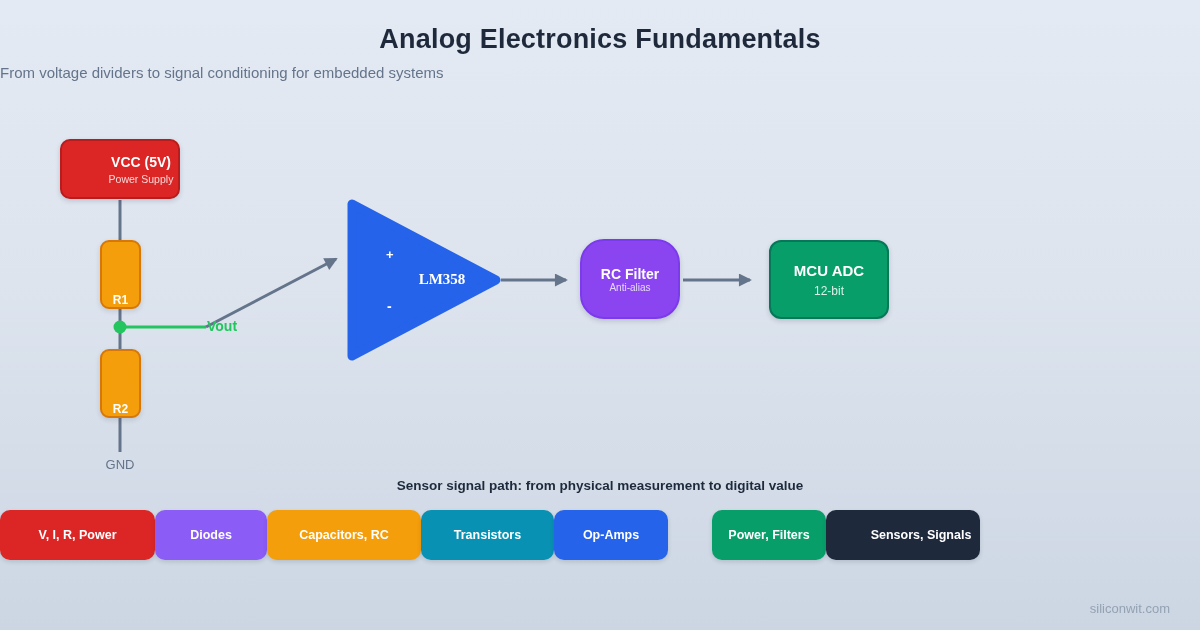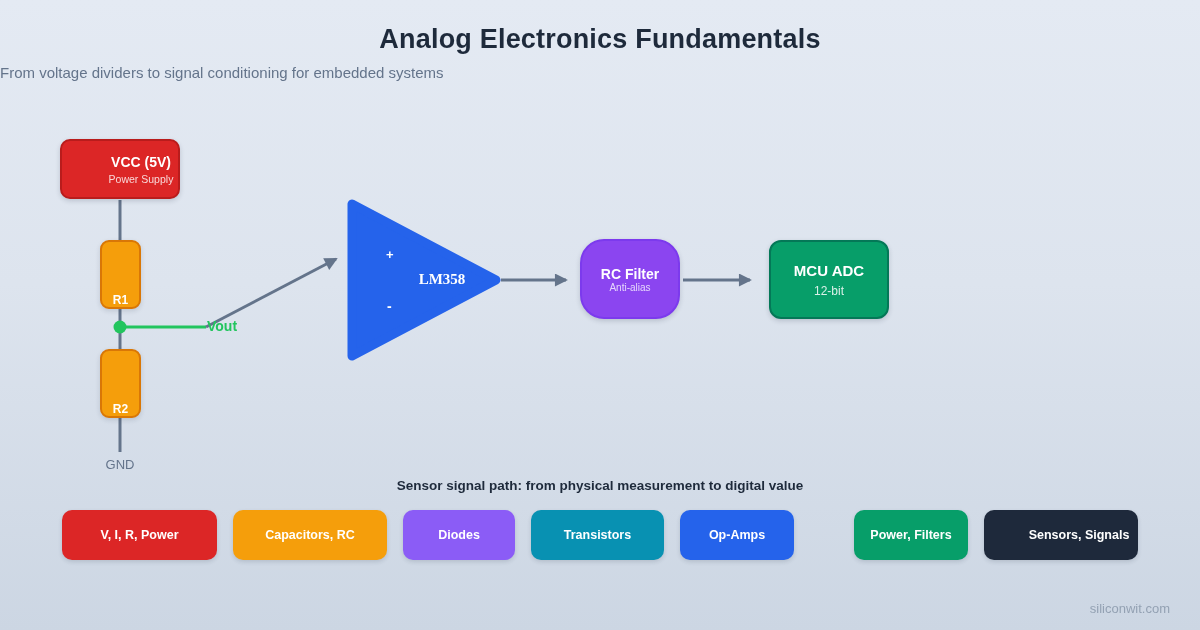--- a/index.html
+++ b/index.html
@@ -134,22 +134,21 @@
     font-size: 13.5px;
     font-weight: 700;
     color: #1e2a3b;
   }
 
   
   .chip-row {
     position: absolute;
     top: 510px; left: 0; width: 100%;
     display: flex;
-    justify-content: center;
-    gap: 16px;
+    justify-content: flex-start;
   }
   .chip {
     height: 50px;
     display: flex;
     align-items: center;
     justify-content: center;
     border-radius: 10px;
     color: #fff;
     font-size: 12.5px;
     font-weight: 700;
@@ -227,22 +226,22 @@
 
   <div class="node node-mcu">
     <div class="t">MCU ADC</div>
     <div class="s">12-bit</div>
   </div>
 
   <div class="caption">Sensor signal path: from physical measurement to digital value</div>
 
   <div class="chip-row">
     <div class="chip chip-1" style="background-color: rgb(220, 38, 38);">V, I, R, Power</div>
+    <div class="chip chip-3" style="background-color: rgb(139, 92, 246);">Diodes</div>
     <div class="chip chip-2" style="background-color: rgb(245, 158, 11);">Capacitors, RC</div>
-    <div class="chip chip-3" style="background-color: rgb(139, 92, 246);">Diodes</div>
     <div class="chip chip-4" style="background-color: rgb(8, 145, 178);">Transistors</div>
     <div class="chip chip-5" style="background-color: rgb(37, 99, 235);">Op-Amps</div>
     <div class="chip chip-6" style="background-color: rgb(7, 158, 105);">Power, Filters</div>
     <div class="chip chip-7" style="background-color: rgb(30, 41, 59);">Sensors, Signals</div>
   </div>
 
   <div class="watermark">siliconwit.com</div>
 
 </div>
 

